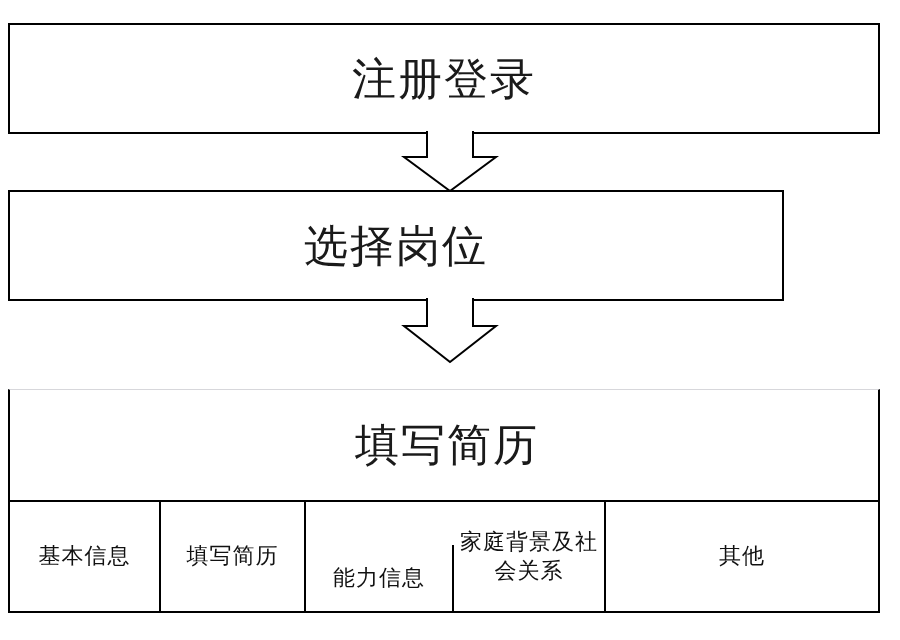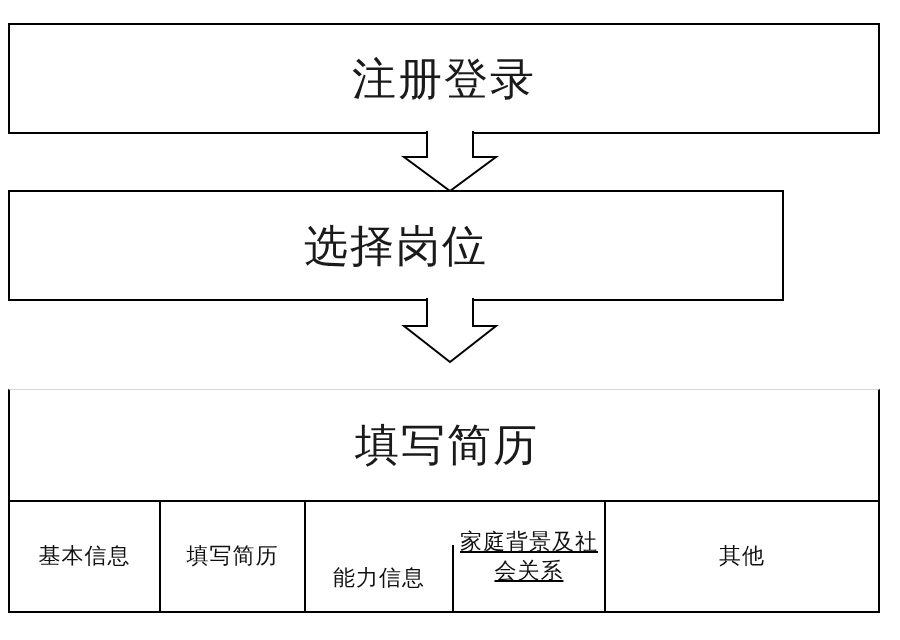--- a/index.html
+++ b/index.html
@@ -105,21 +105,21 @@
     font-size: 22px;
     line-height: 1.30;
     letter-spacing: 1px;
     color: #111111;
   }
   
   .section-cell.c0 { width: 151px; }
   .section-cell.c1 { width: 145px; }
   .section-cell.c2 { width: 148px; margin-top: 43px; }
   .section-cell.c3 { width: 148px; }
-  .section-cell.c4 { width: 152px; text-decoration: underline; }
+  .section-cell.c4 { width: 152px; }
   .section-cell.c5 { flex: 1 1 auto; align-items: center; }
 
   
   .block-arrow {
     position: absolute;
     pointer-events: none;
   }
   .block-arrow svg {
     display: block;
     overflow: visible;

